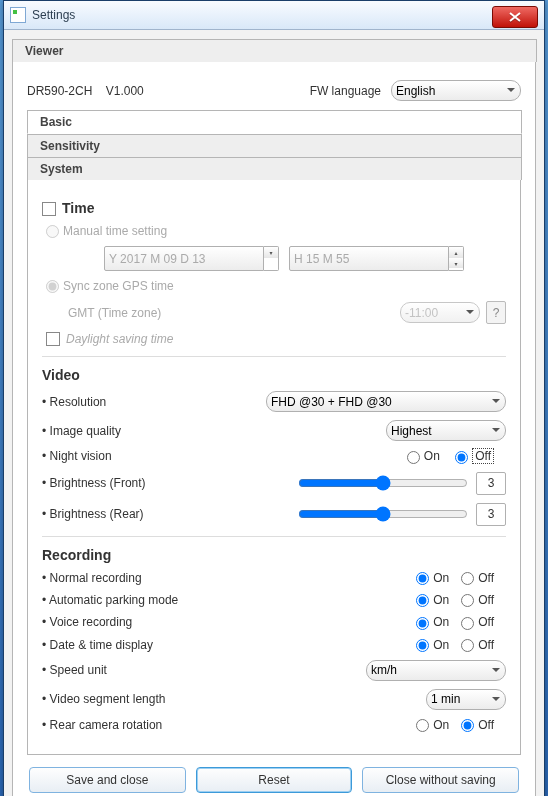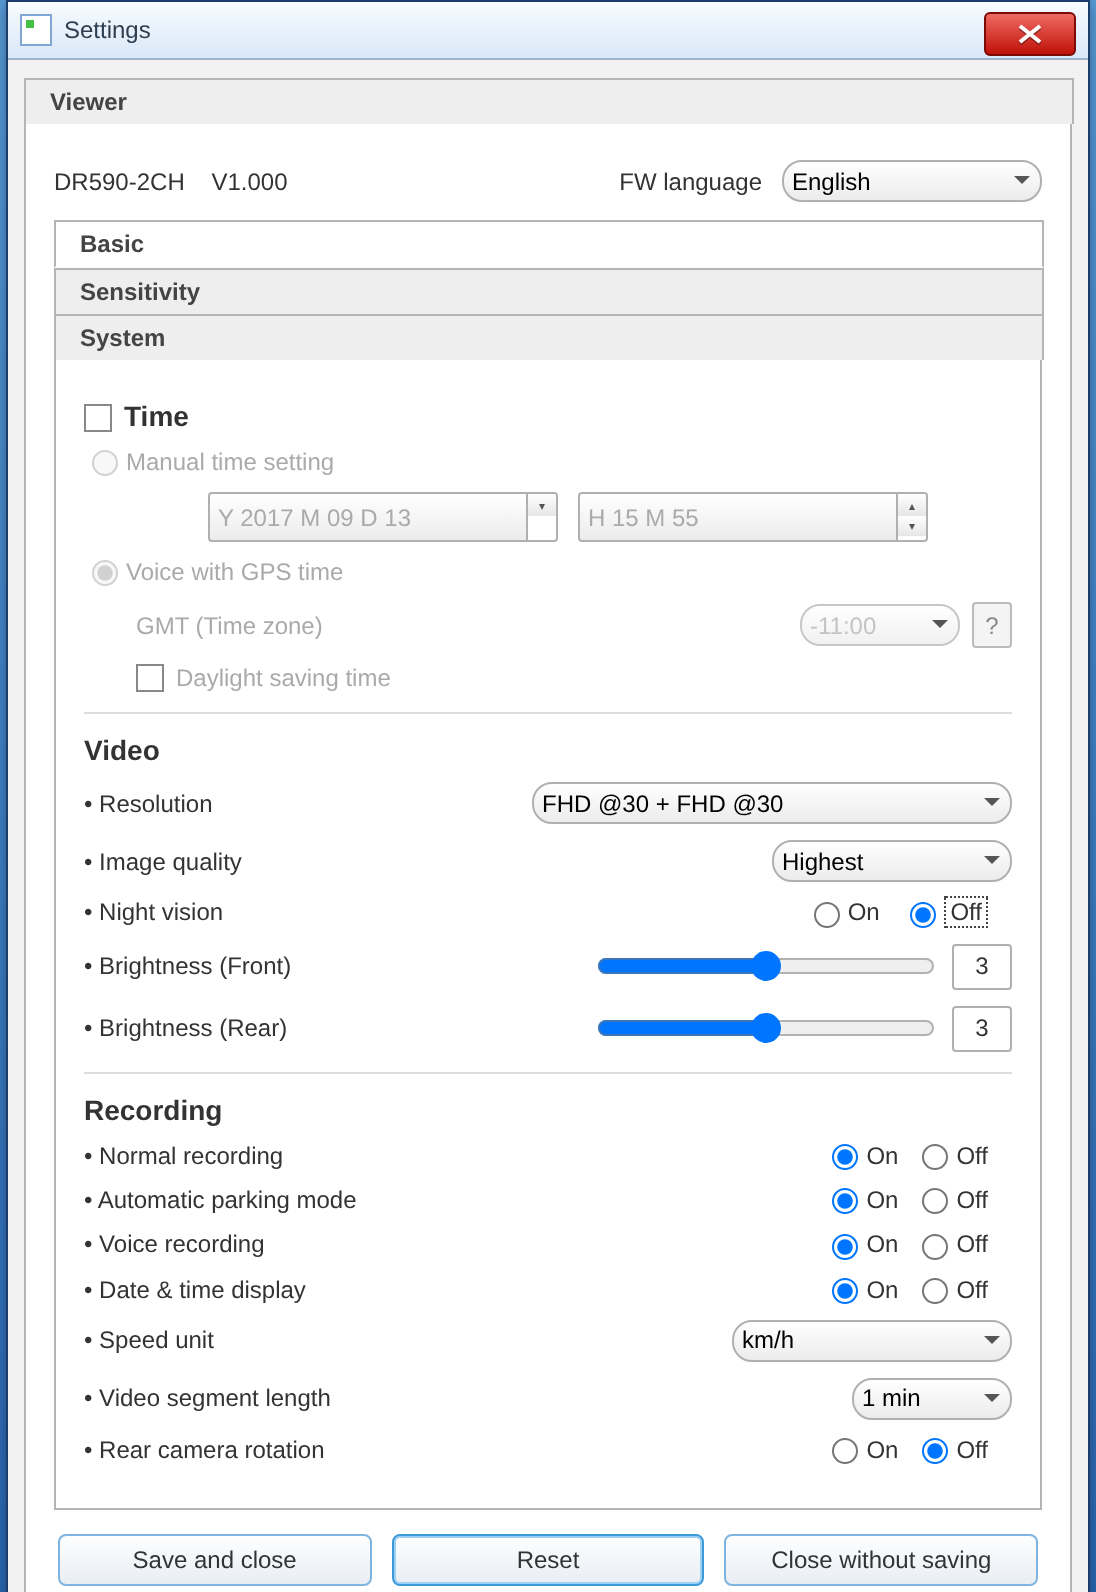--- a/index.html
+++ b/index.html
@@ -94,29 +94,29 @@
             <span class="spinwrap">
               <input class="txt" style="width: 150px; border-radius: 2px 0px 0px 2px;" disabled="" value="H 15 M 55">
               <span class="spinbtns">
                   <span>▴</span>
                   <span>▾</span>
                 </span>
             </span>
           </div>
           <div class="row">
               <input type="radio" disabled="" checked="" style="">
-              <span>Voice with GPS time</span>
+              <span>Sync zone GPS time</span>
             </div>
           <div class="row" style="margin-left:22px;">
             <span class="lbl">GMT (Time zone)</span>
             <span style="flex:1"></span>
             <span class="selwrap"><select class="select" disabled="" style="width:80px"><option>-11:00</option></select></span>
             <span class="help">?</span>
           </div>
-          <div class="row" style="margin-left:22px;">
+          <div class="row" style="font-style:italic;">
               <span class="sqchk"></span>
               <span>Daylight saving time</span>
             </div>
         </div>
 
         <hr class="sep">
 
         <div class="section-title">Video</div>
         <div class="row">
             <span class="lbl bullet">Resolution</span>

